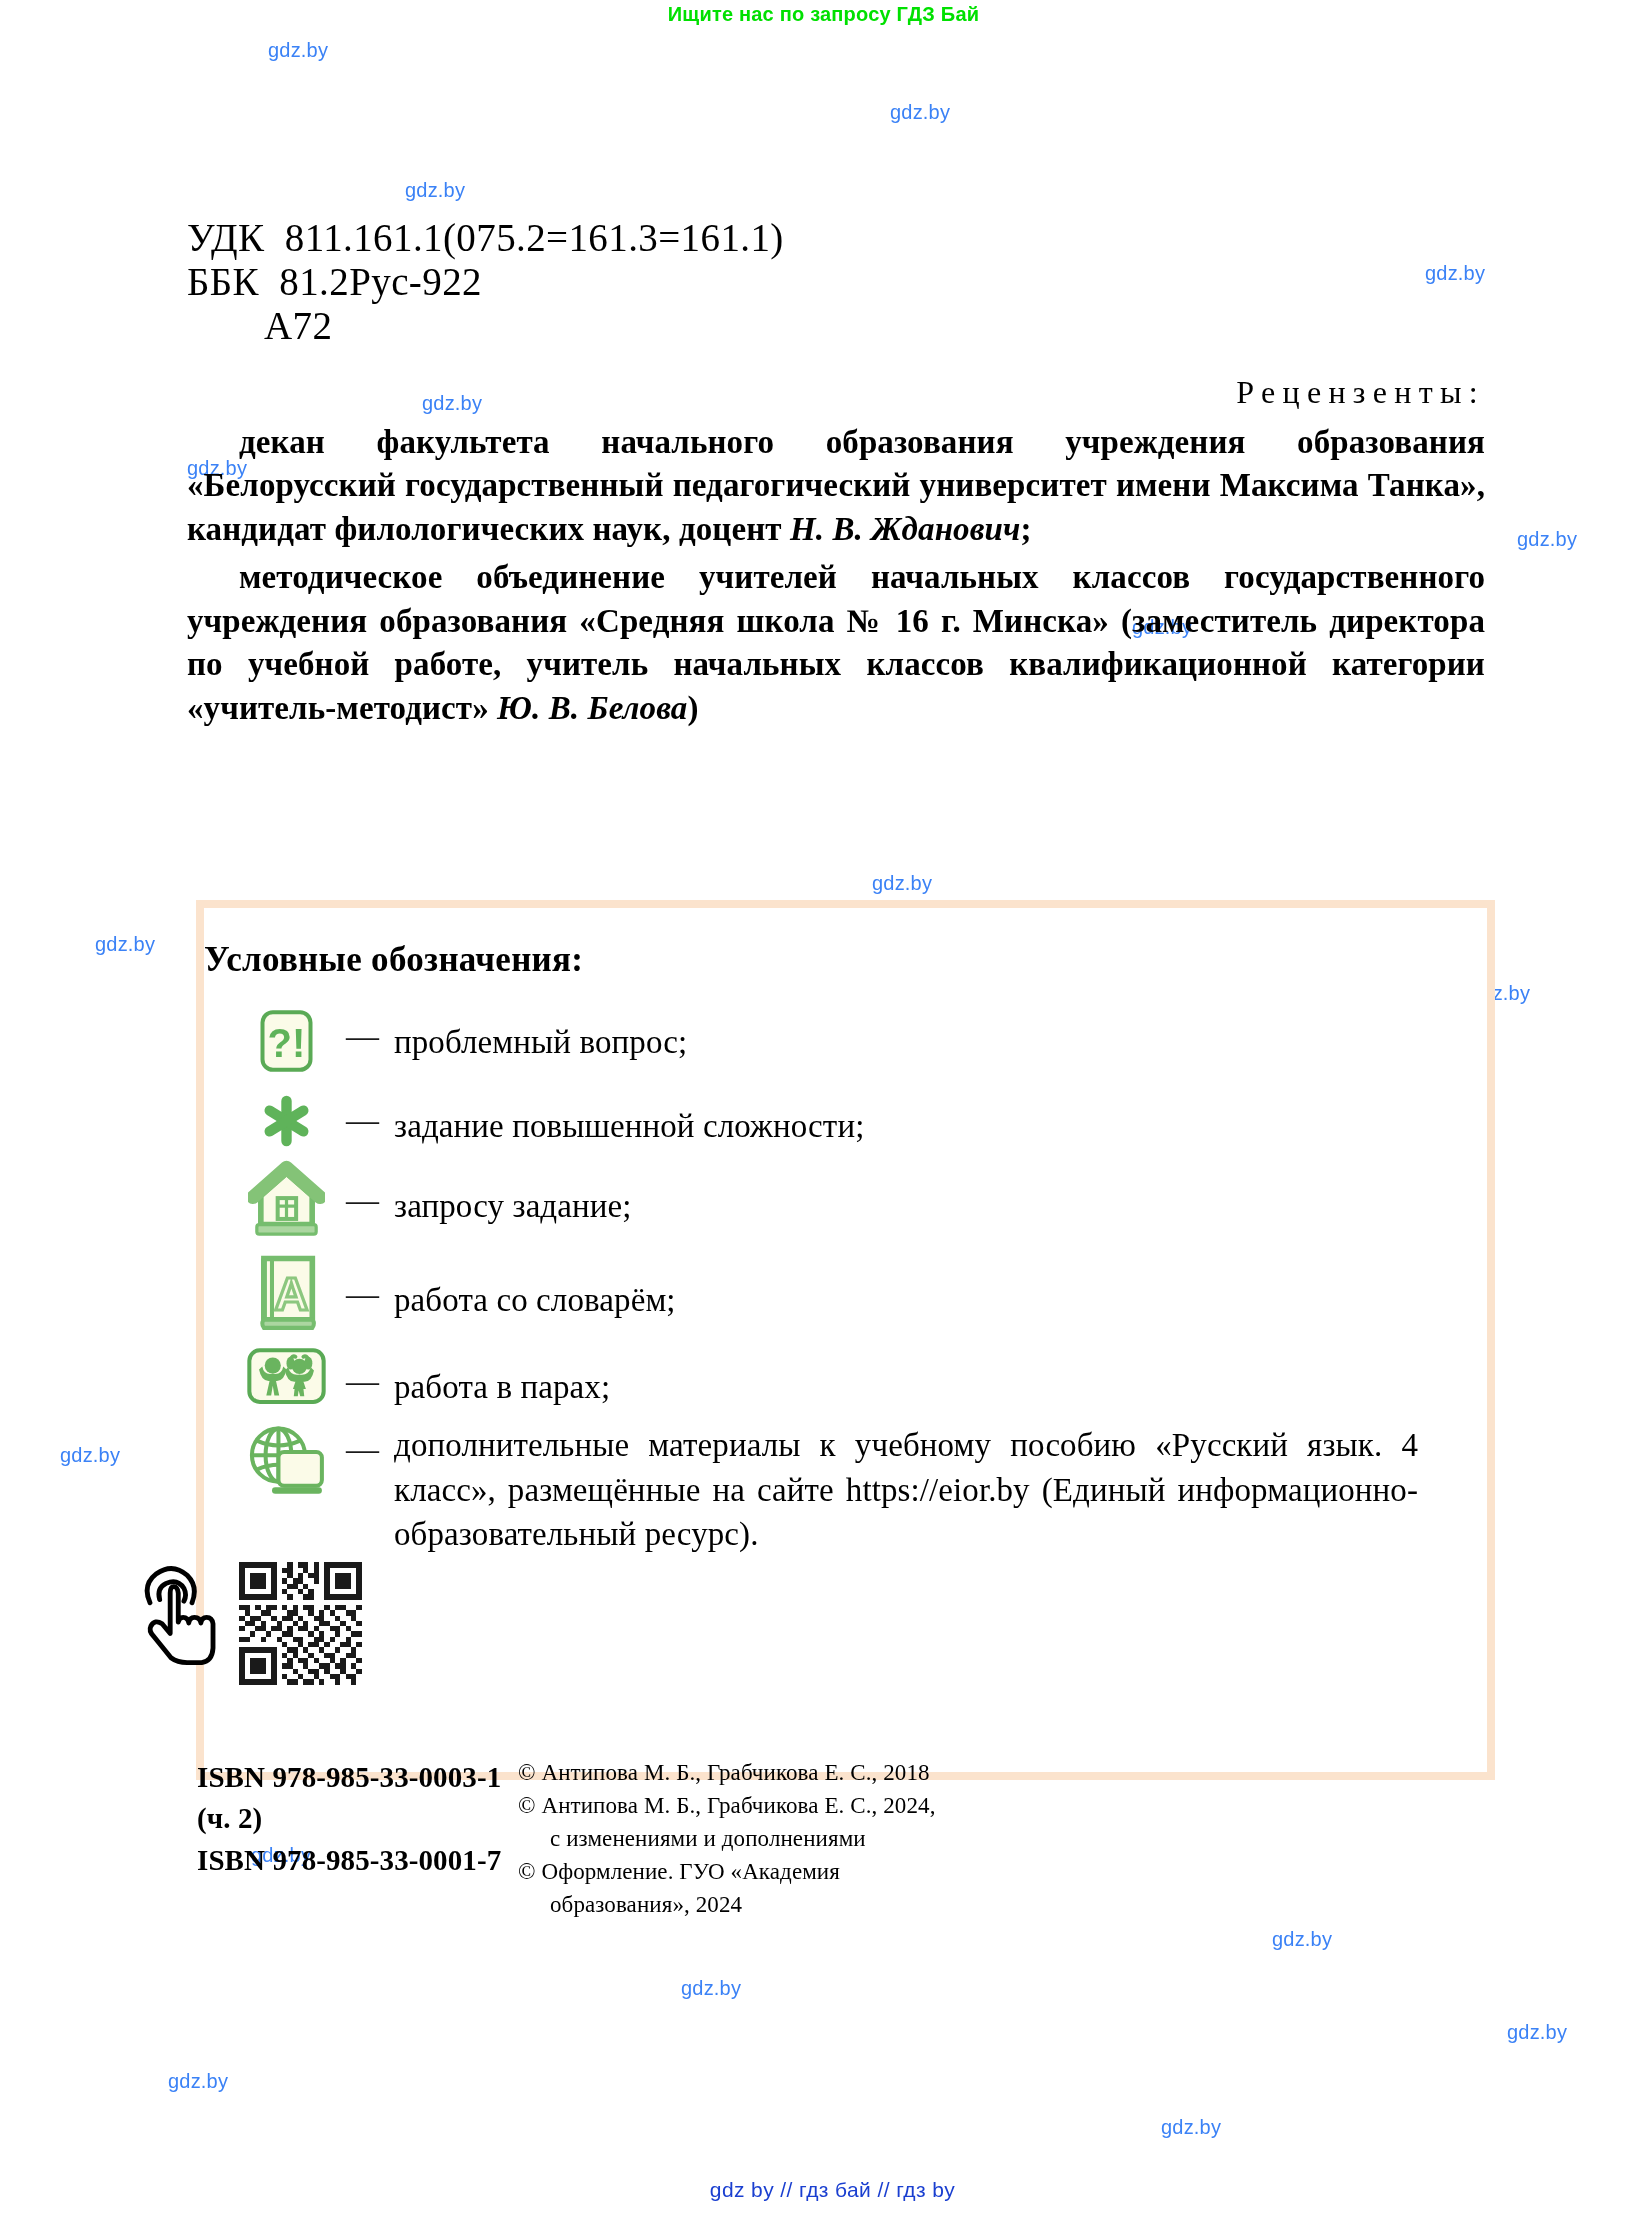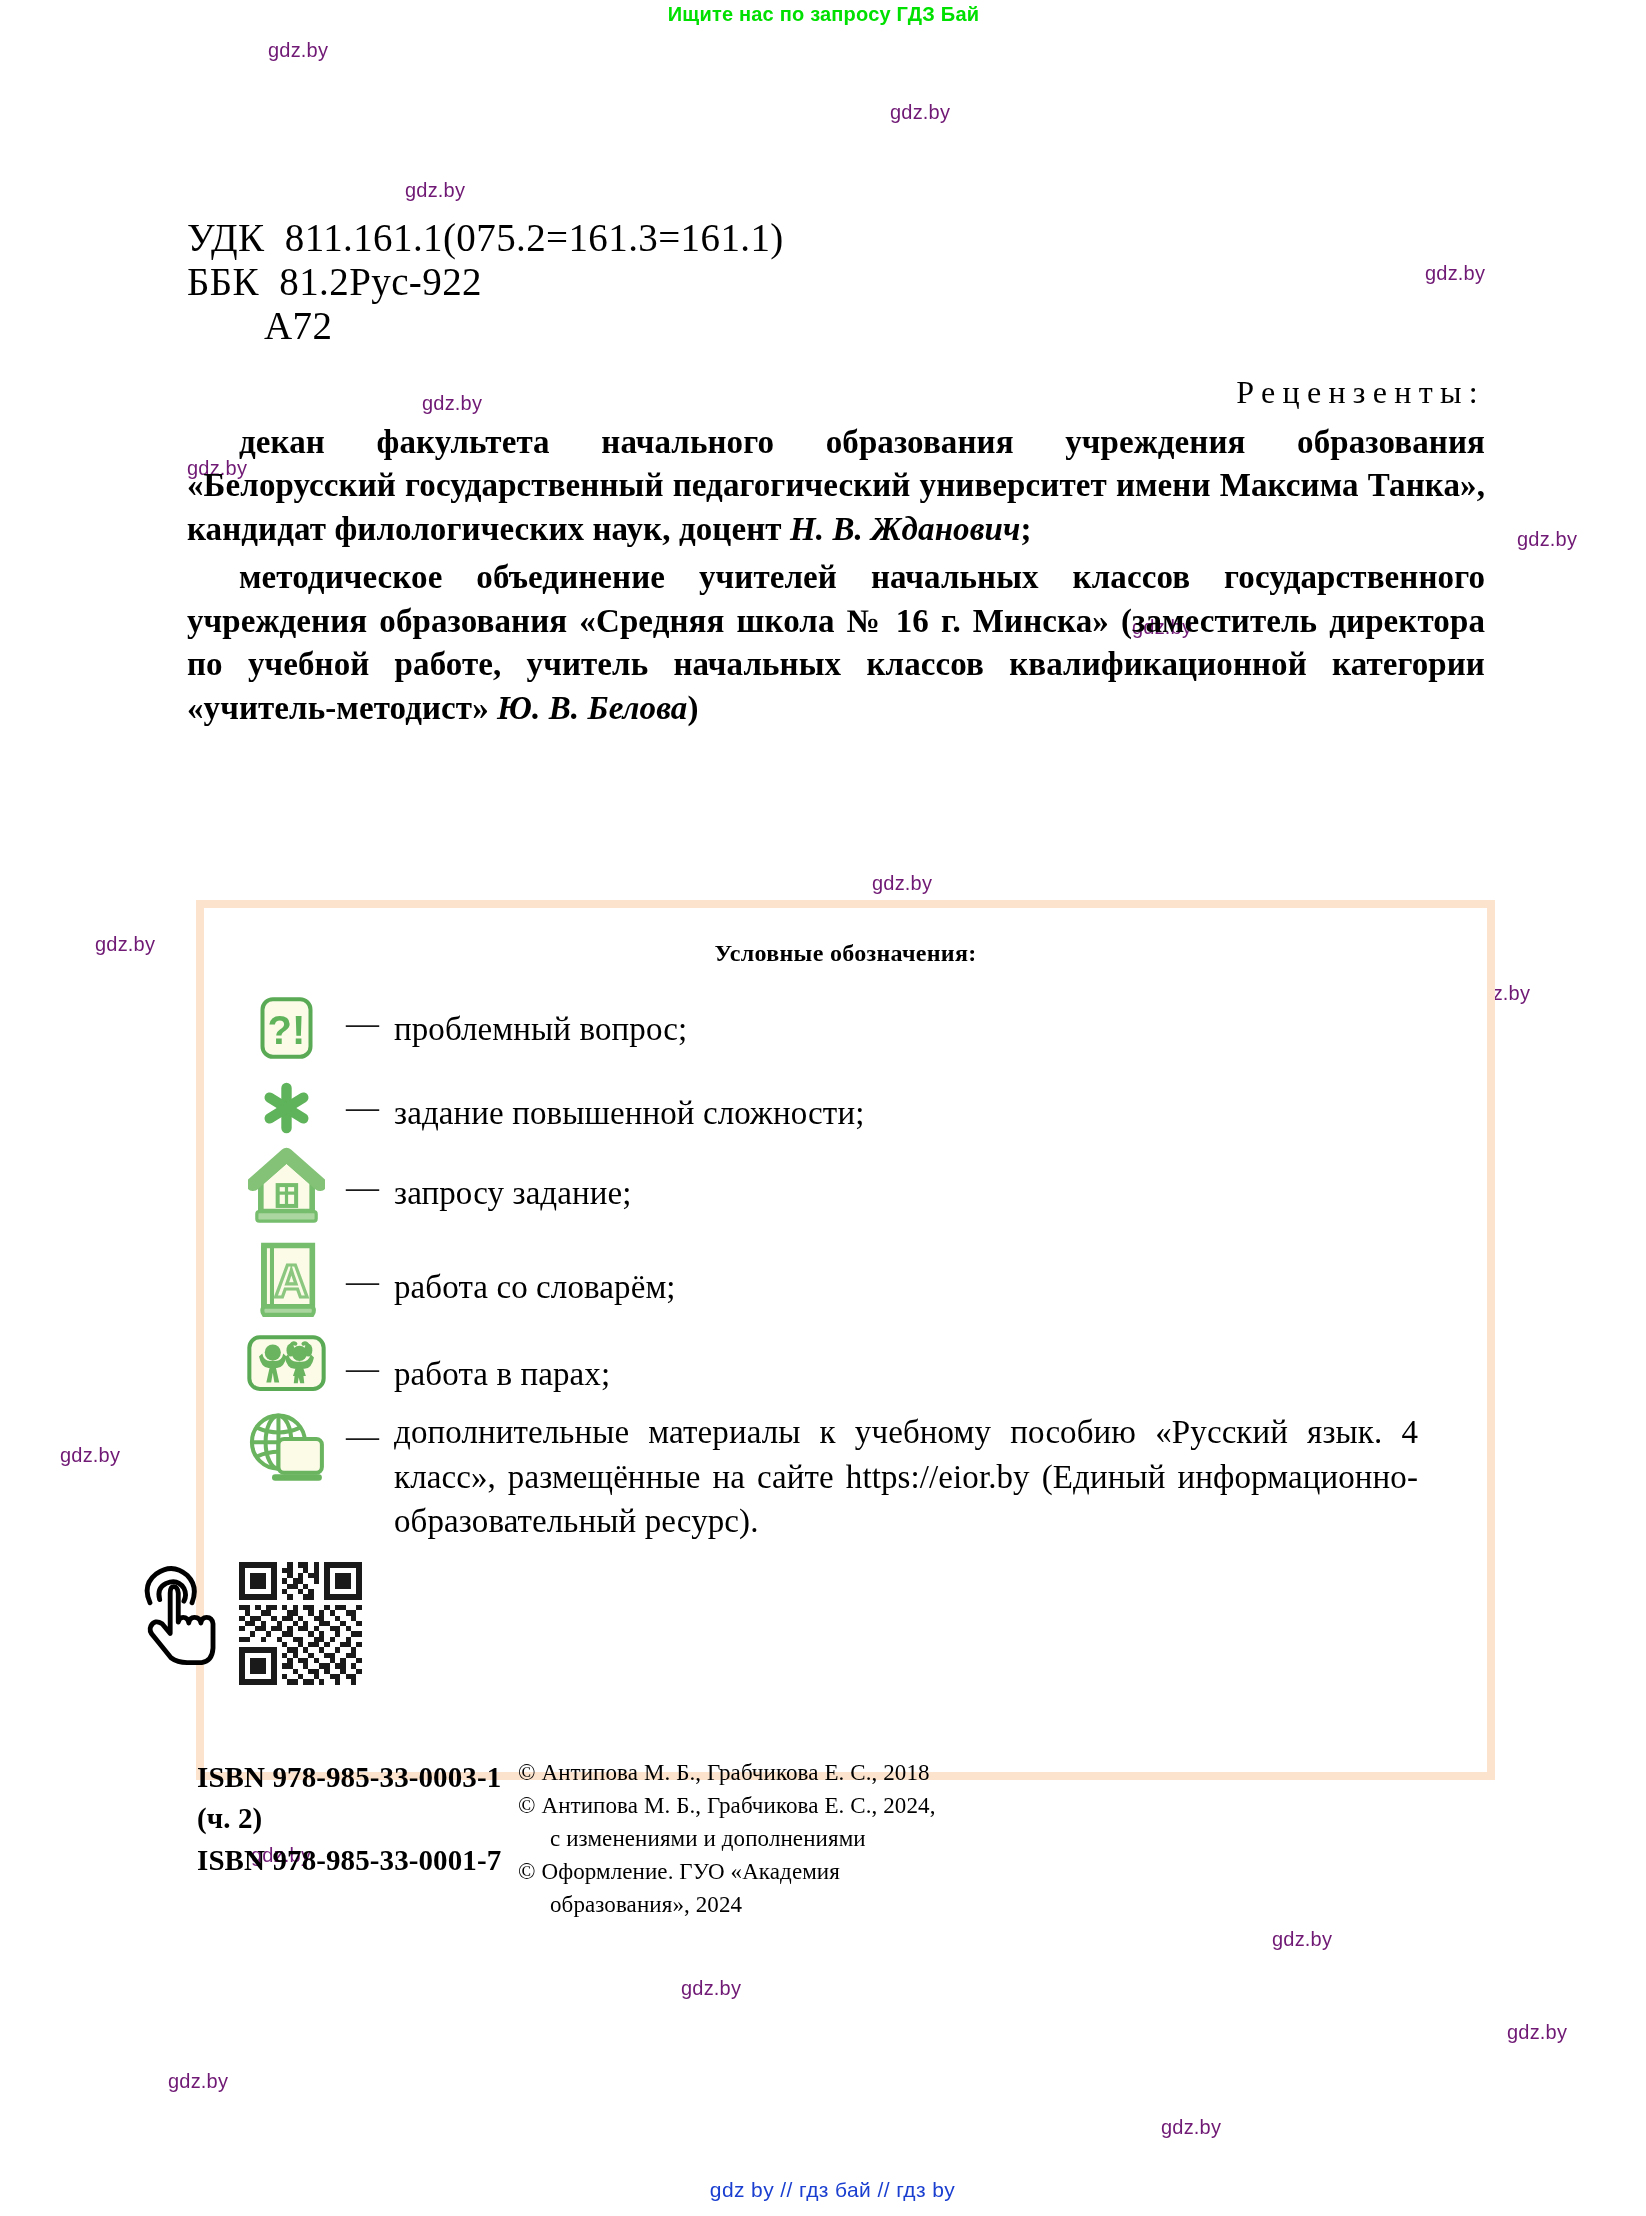--- a/index.html
+++ b/index.html
@@ -28,21 +28,21 @@
     font-weight: bold;
     color: #00e000;
     letter-spacing: 0.2px;
   }
 
   
   .wm {
     position: absolute;
     font-family: "Liberation Sans", sans-serif;
     font-size: 20px;
-    color: #701a75;
+    color: #3b82f6;
     white-space: nowrap;
     letter-spacing: 0.2px;
   }
 
   
   .doc {
     position: absolute;
     left: 187px;
     top: 216px;
     width: 1298px;
@@ -83,22 +83,21 @@
     position: absolute;
     left: 196px;
     top: 900px;
     width: 1299px;
     height: 880px;
     box-sizing: border-box;
     border: 8px solid #fbe3cd;
     background: #ffffff;
   }
   .legend-title {
-    text-align: center;
-    font-size: 24px;
+    font-size: 35px;
     font-weight: bold;
     margin-top: 32px;
     letter-spacing: 0.3px;
   }
 
   .legend-list {
     margin-top: 22.6px;
     padding-left: 37px;
   }
   .legend-row {

